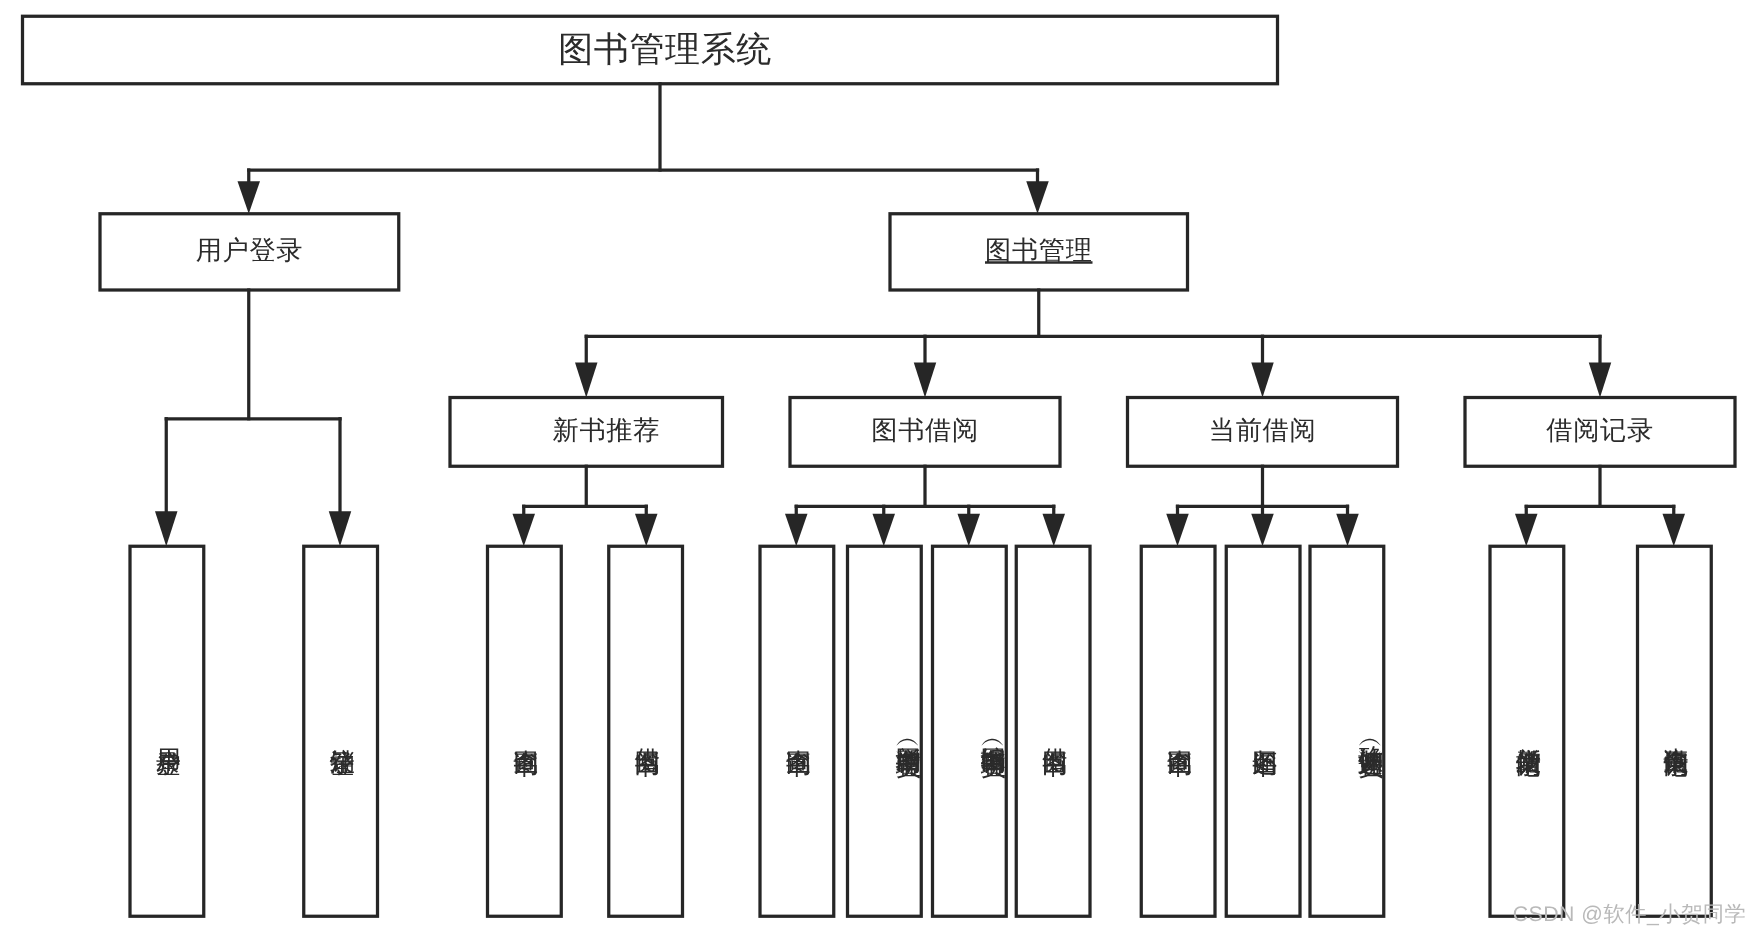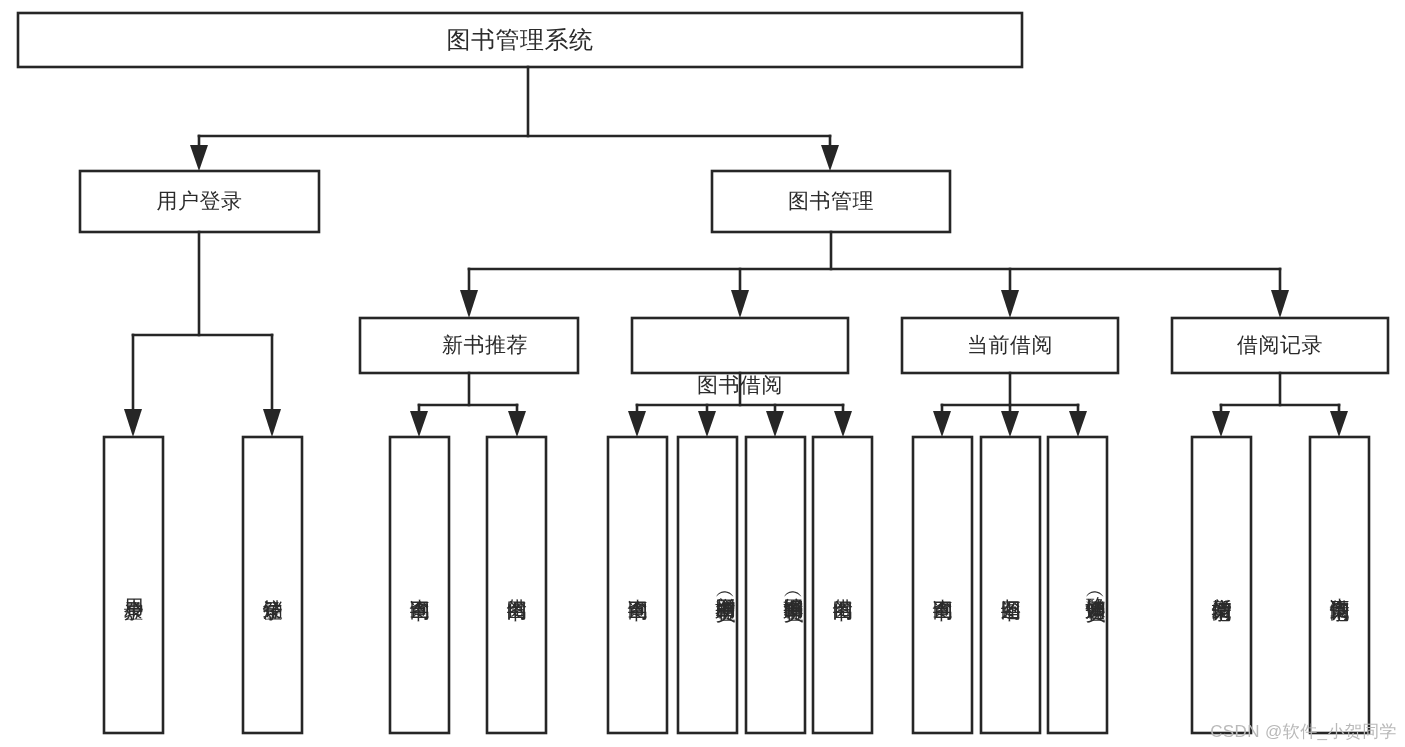--- a/index.html
+++ b/index.html
@@ -57,21 +57,22 @@
   }
   .node-label.vertical {
     writing-mode: vertical-rl;
     text-orientation: upright;
     font-size: 20px;
     letter-spacing: 1px;
     align-items: center;
     justify-content: center;
   }
   .node-label.root {
-    font-size: 24px;
+    font-size: 28px;
+    padding-left: 12px;
   }
   .watermark {
     position: absolute;
     right: 8px;
     bottom: 4px;
     font-size: 17px;
     color: #b9b9b9;
     letter-spacing: 0.4px;
     user-select: none;
     margin-top: 18px;
@@ -182,24 +183,24 @@
       <path class="connector" d="M 1221 405 L 1221 413"></path>
       <path class="connector" d="M 1339 405 L 1339 413"></path>
       <polygon class="arrow-head" points="1212,411 1230,411 1221,437"></polygon>
       <polygon class="arrow-head" points="1330,411 1348,411 1339,437"></polygon>
     </g>
   </svg>
 
   <div class="node-label horizontal root" style="left:18px; top:13px; width:1004px; height:54px;">图书管理系统</div>
 
   <div class="node-label horizontal" style="left:80px; top:171px; width:239px; height:61px;">用户登录</div>
-  <div class="node-label horizontal" style="left:712px; top:171px; width:238px; height:61px;">图书管理</div>
+  <div class="node-label horizontal" style="left:712px; top:171px; width:238px; height:61px;text-decoration:underline;">图书管理</div>
 
   <div class="node-label horizontal" style="left:376px; top:318px; width:218px; height:55px;">新书推荐</div>
-  <div class="node-label horizontal" style="left:632px; top:318px; width:216px; height:55px;margin-top:40px;">图书借阅</div>
+  <div class="node-label horizontal" style="left:632px; top:318px; width:216px; height:55px;">图书借阅</div>
   <div class="node-label horizontal" style="left:902px; top:318px; width:216px; height:55px;border-radius:14px;">当前借阅</div>
   <div class="node-label horizontal" style="left:1172px; top:318px; width:216px; height:55px;">借阅记录</div>
 
   <div class="node-label vertical" style="left:104px; top:437px; width:59px; height:296px;">用户登录</div>
   <div class="node-label vertical" style="left:243px; top:437px; width:59px; height:296px;">注销登录</div>
 
   <div class="node-label vertical" style="left:390px; top:437px; width:59px; height:296px;">查询图书</div>
   <div class="node-label vertical" style="left:487px; top:437px; width:59px; height:296px;">借阅图书</div>
 
   <div class="node-label vertical" style="left:608px; top:437px; width:59px; height:296px;">查询图书</div>

